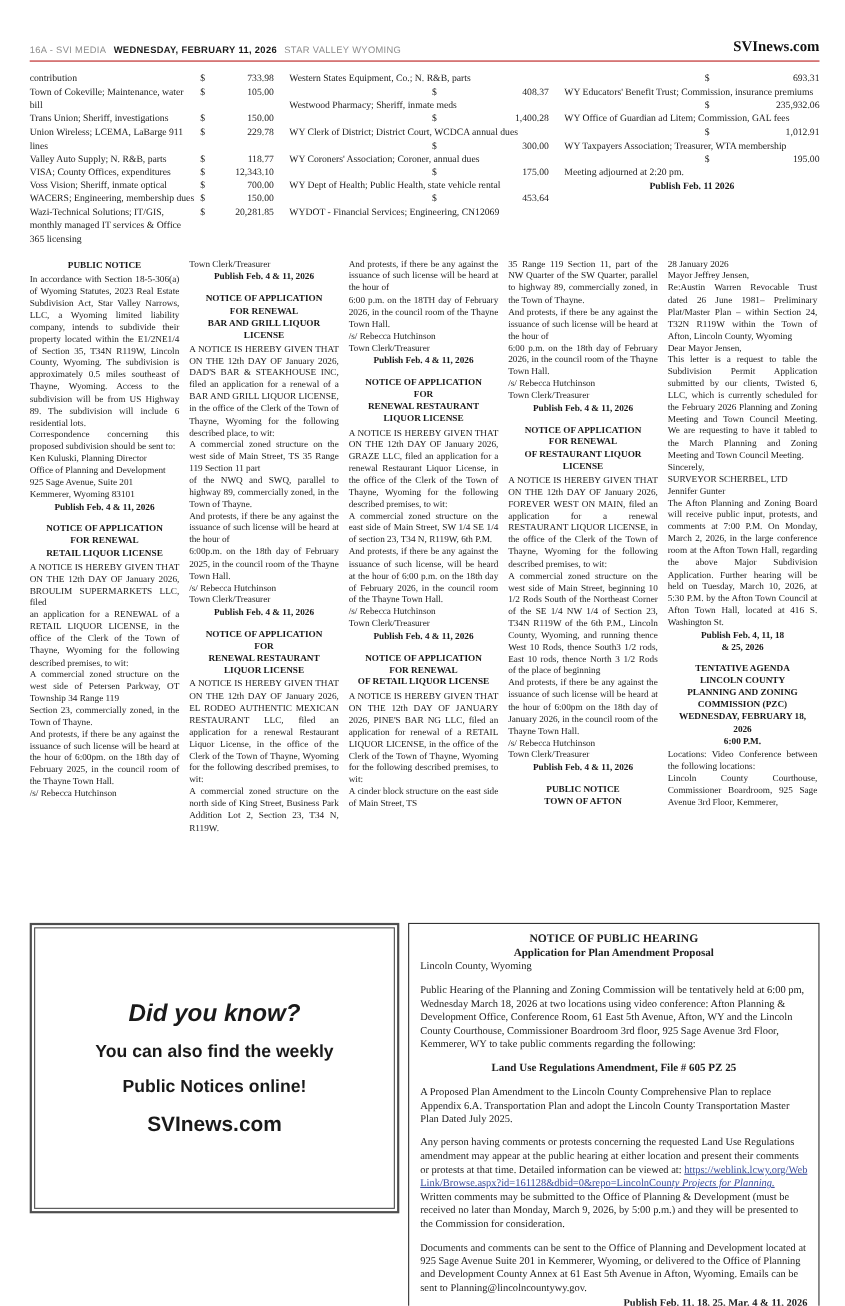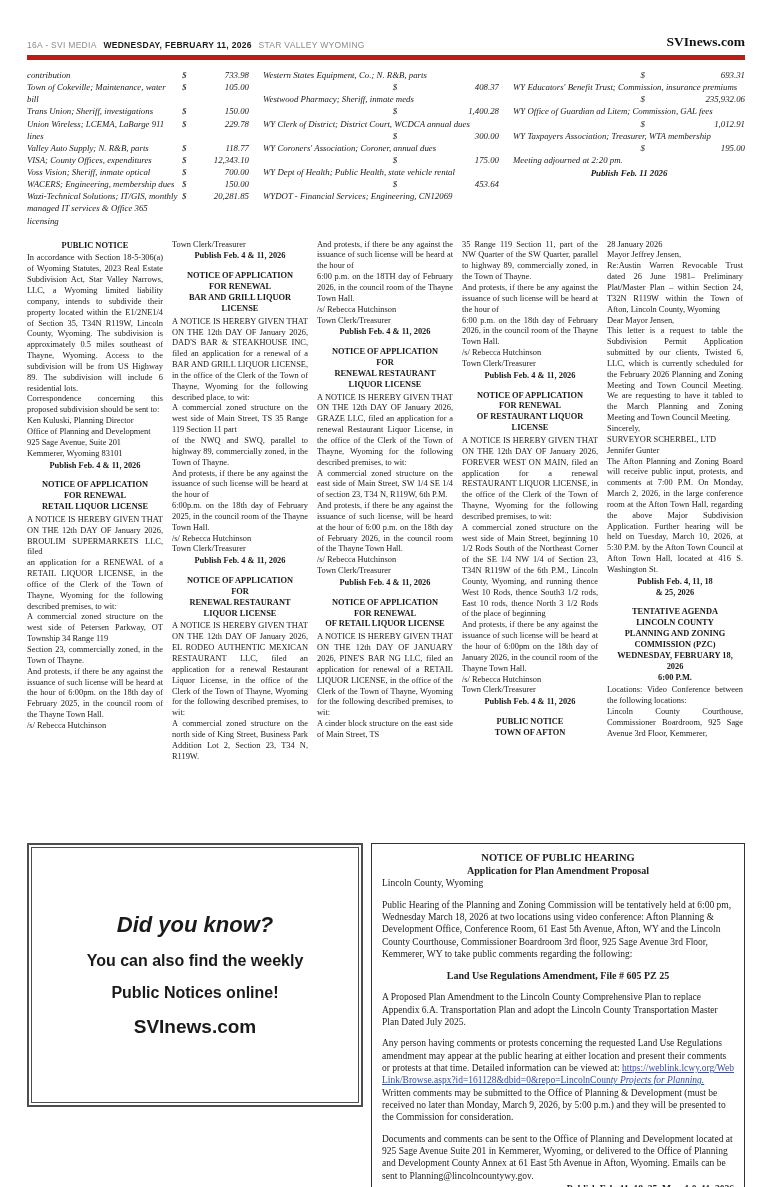--- a/index.html
+++ b/index.html
@@ -1,28 +1,28 @@
 <!DOCTYPE html>
 <html><head>
 <meta charset="utf-8">
 <title>SVI Media - Public Notices</title>
 <style>
   html,body{margin:0;padding:0;}
   body{width:768px;height:1187px;background:#ffffff;font-family:"Liberation Serif",serif;color:#1a1a1a;overflow:hidden;}
   .page{padding:34px 23px 0 27px;box-sizing:border-box;}
 
   
-  .masthead{display:flex;justify-content:space-between;align-items:flex-end;border-bottom:5px solid #b91c1c;padding-bottom:5px;}
+  .masthead{display:flex;justify-content:space-between;align-items:flex-end;border-bottom:1px solid #b91c1c;padding-bottom:5px;}
   .mast-left{font-family:"Liberation Sans",sans-serif;font-size:8.5px;color:#8c8c8c;letter-spacing:.3px;white-space:nowrap;}
   .mast-left .seg{margin-right:4px;}
   .mast-date{color:#1a1a1a;font-weight:bold;}
   .mast-right{font-size:13.5px;font-weight:bold;color:#111;}
 
   
-  .ledger{display:flex;gap:14px;margin-top:9px;font-size:8.8px;line-height:1.38;font-style:italic;}
+  .ledger{display:flex;gap:14px;margin-top:9px;font-size:8.8px;line-height:1.38;}
   .lcol{box-sizing:border-box;}
   .lcol0{width:222px;}
   .lcol1{width:236px;}
   .lcol2{width:232px;}
   .lrow{display:flex;align-items:flex-start;}
   .lname{flex:1 1 auto;padding-right:4px;}
   .ldollar{width:12px;flex:0 0 auto;}
   .lamt{width:55px;text-align:right;flex:0 0 auto;}
   .eamt{display:flex;justify-content:space-between;margin-left:55%;}
   .ename{text-align:left;}

